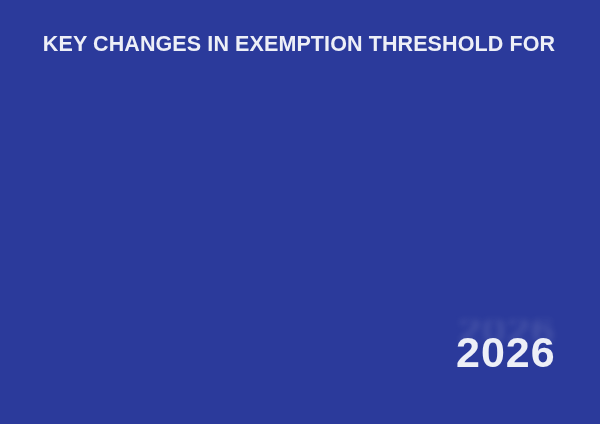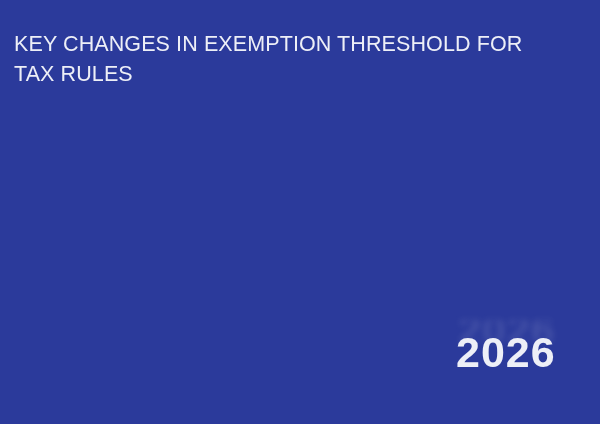--- a/index.html
+++ b/index.html
@@ -23,25 +23,26 @@
     position: absolute;
     left: 14px;
     top: 29px;
     width: 570px;
   }
   .title-line {
     display: block;
     color: #edeff7;
     font-family: "Liberation Sans", sans-serif;
     font-size: 21.5px;
-    font-weight: normal;
+    font-weight: bold;
     line-height: 30px;
     letter-spacing: 0.1px;
     text-transform: uppercase;
     white-space: nowrap;
+    text-align: center;
   }
   #year-block {
     position: absolute;
     left: 452px;
     top: 322px;
     width: 120px;
     height: 52px;
   }
   #year-ghost {
     position: absolute;
@@ -72,21 +73,20 @@
     white-space: nowrap;
   }
 </style>
 </head>
 <body>
 
 <div id="slide">
 
   <div id="title-block">
     <span class="title-line">KEY CHANGES IN EXEMPTION THRESHOLD FOR</span>
-    <span class="title-line">TAX RULES</span>
   </div>
 
   <div id="year-block">
     <div id="year-ghost">2026</div>
     <div id="year-text">2026</div>
   </div>
 
 </div>
 
 </body></html>

